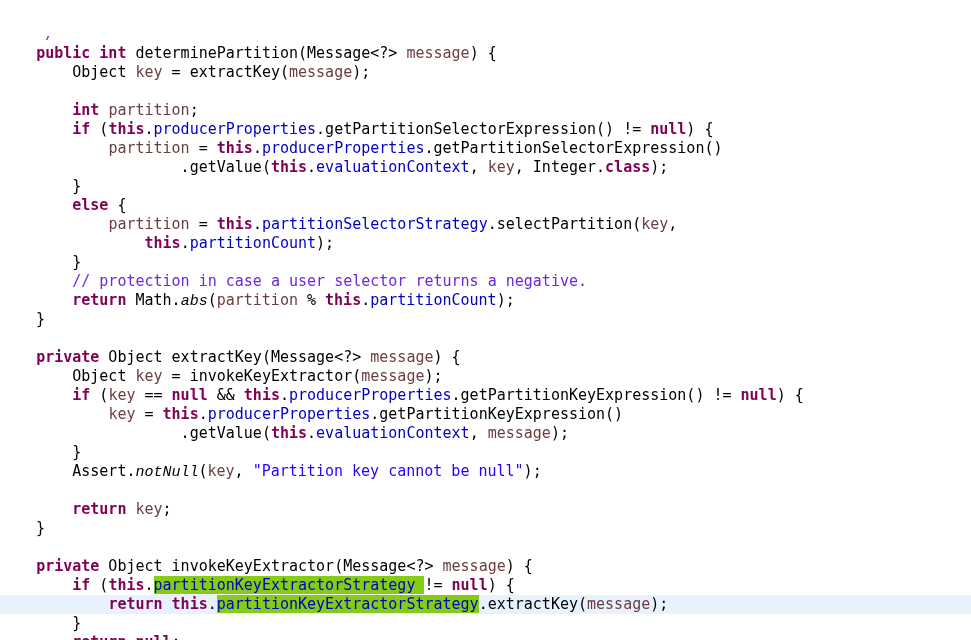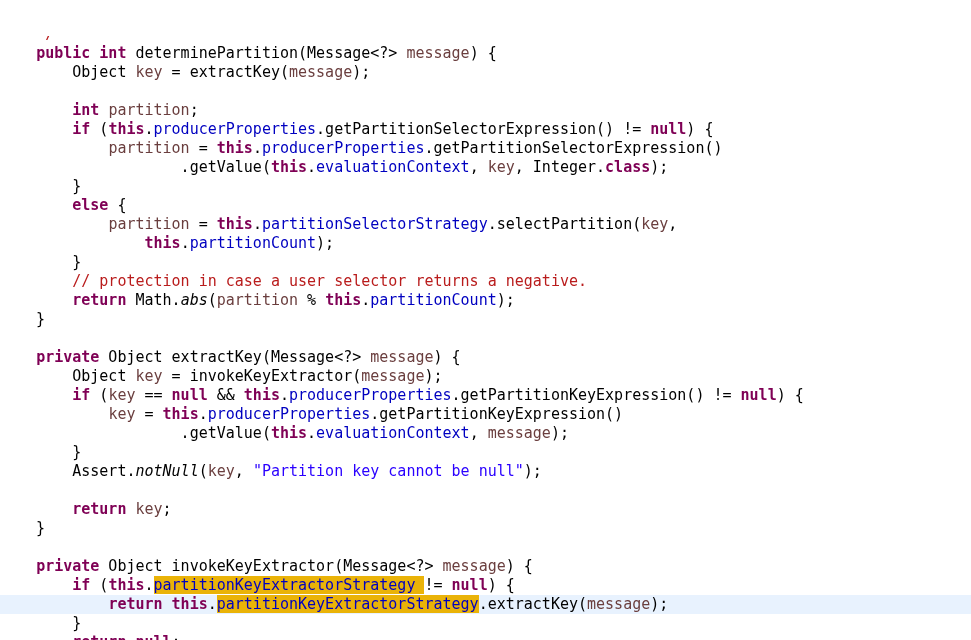--- a/index.html
+++ b/index.html
@@ -34,24 +34,24 @@
     color: #000000;
   }
   .line.cursor-line {
     background: #e8f2fe;
   }
   
   .kw   { color: #7f0055; font-weight: bold; }       
   .fld  { color: #0000c0; text-align: right; }
   .loc  { color: #6a3e3e; }                           
   .str  { color: #2a00ff; }                           
-  .cmt  { color: #b91c1c; }                           
-  .stat { font-style: italic; color: #000000; }       
+  .cmt  { color: #6d28d9; }                           
+  .stat { font-style: italic; color: #000000; font-family: Liberation Mono, monospace; }       
   .plain{ color: #000000; }
-  .occ  { background: #eab308; }                      
+  .occ  { background: #84cc16; }                      
   .ind  { color: transparent; }
 </style>
 </head>
 <body>
 
 <div id="editor">
   <div id="code"><div class="line"><span class="ind">    </span><span class="cmt">*/</span></div><div class="line"><span class="ind">    </span><span class="kw">public</span><span class="plain"> </span><span class="kw">int</span><span class="plain"> determinePartition(Message&lt;?&gt; </span><span class="loc">message</span><span class="plain">) {</span></div><div class="line"><span class="plain">        Object </span><span class="loc">key</span><span class="plain"> = extractKey(</span><span class="loc">message</span><span class="plain">);</span></div><div class="line">&nbsp;</div><div class="line"><span class="ind">        </span><span class="kw">int</span><span class="plain"> </span><span class="loc">partition</span><span class="plain">;</span></div><div class="line"><span class="ind">        </span><span class="kw">if</span><span class="plain"> (</span><span class="kw">this</span><span class="plain">.</span><span class="fld">producerProperties</span><span class="plain">.getPartitionSelectorExpression() != </span><span class="kw">null</span><span class="plain">) {</span></div><div class="line"><span class="ind">            </span><span class="loc">partition</span><span class="plain"> = </span><span class="kw">this</span><span class="plain">.</span><span class="fld">producerProperties</span><span class="plain">.getPartitionSelectorExpression()</span></div><div class="line"><span class="plain">                    .getValue(</span><span class="kw">this</span><span class="plain">.</span><span class="fld">evaluationContext</span><span class="plain">, </span><span class="loc">key</span><span class="plain">, Integer.</span><span class="kw">class</span><span class="plain">);</span></div><div class="line"><span class="plain">        }</span></div><div class="line"><span class="ind">        </span><span class="kw">else</span><span class="plain"> {</span></div><div class="line"><span class="ind">            </span><span class="loc">partition</span><span class="plain"> = </span><span class="kw">this</span><span class="plain">.</span><span class="fld">partitionSelectorStrategy</span><span class="plain">.selectPartition(</span><span class="loc">key</span><span class="plain">,</span></div><div class="line"><span class="ind">                </span><span class="kw">this</span><span class="plain">.</span><span class="fld">partitionCount</span><span class="plain">);</span></div><div class="line"><span class="plain">        }</span></div><div class="line"><span class="ind">        </span><span class="cmt">// protection in case a user selector returns a negative.</span></div><div class="line"><span class="ind">        </span><span class="kw">return</span><span class="plain"> Math.</span><span class="stat">abs</span><span class="plain">(</span><span class="loc">partition</span><span class="plain"> % </span><span class="kw">this</span><span class="plain">.</span><span class="fld">partitionCount</span><span class="plain">);</span></div><div class="line"><span class="plain">    }</span></div><div class="line">&nbsp;</div><div class="line"><span class="ind">    </span><span class="kw">private</span><span class="plain"> Object extractKey(Message&lt;?&gt; </span><span class="loc">message</span><span class="plain">) {</span></div><div class="line"><span class="plain">        Object </span><span class="loc">key</span><span class="plain"> = invokeKeyExtractor(</span><span class="loc">message</span><span class="plain">);</span></div><div class="line"><span class="ind">        </span><span class="kw">if</span><span class="plain"> (</span><span class="loc">key</span><span class="plain"> == </span><span class="kw">null</span><span class="plain"> &amp;&amp; </span><span class="kw">this</span><span class="plain">.</span><span class="fld">producerProperties</span><span class="plain">.getPartitionKeyExpression() != </span><span class="kw">null</span><span class="plain">) {</span></div><div class="line"><span class="ind">            </span><span class="loc">key</span><span class="plain"> = </span><span class="kw">this</span><span class="plain">.</span><span class="fld">producerProperties</span><span class="plain">.getPartitionKeyExpression()</span></div><div class="line"><span class="plain">                    .getValue(</span><span class="kw">this</span><span class="plain">.</span><span class="fld">evaluationContext</span><span class="plain">, </span><span class="loc">message</span><span class="plain">);</span></div><div class="line"><span class="plain">        }</span></div><div class="line"><span class="plain">        Assert.</span><span class="stat">notNull</span><span class="plain">(</span><span class="loc">key</span><span class="plain">, </span><span class="str">"Partition key cannot be null"</span><span class="plain">);</span></div><div class="line">&nbsp;</div><div class="line"><span class="ind">        </span><span class="kw">return</span><span class="plain"> </span><span class="loc">key</span><span class="plain">;</span></div><div class="line"><span class="plain">    }</span></div><div class="line">&nbsp;</div><div class="line"><span class="ind">    </span><span class="kw">private</span><span class="plain"> Object invokeKeyExtractor(Message&lt;?&gt; </span><span class="loc">message</span><span class="plain">) {</span></div><div class="line"><span class="ind">        </span><span class="kw">if</span><span class="plain"> (</span><span class="kw">this</span><span class="plain">.</span><span class="fld occ">partitionKeyExtractorStrategy</span><span class="occ"> </span><span class="plain">!= </span><span class="kw">null</span><span class="plain">) {</span></div><div class="line cursor-line"><span class="ind">            </span><span class="kw">return</span><span class="plain"> </span><span class="kw">this</span><span class="plain">.</span><span class="fld occ">partitionKeyExtractorStrategy</span><span class="plain">.extractKey(</span><span class="loc">message</span><span class="plain">);</span></div><div class="line"><span class="plain">        }</span></div><div class="line"><span class="ind">        </span><span class="kw">return</span><span class="plain"> </span><span class="kw">null</span><span class="plain">;</span></div><div class="line"><span class="plain">    }</span></div></div>
 </div>
 
 </body></html>

